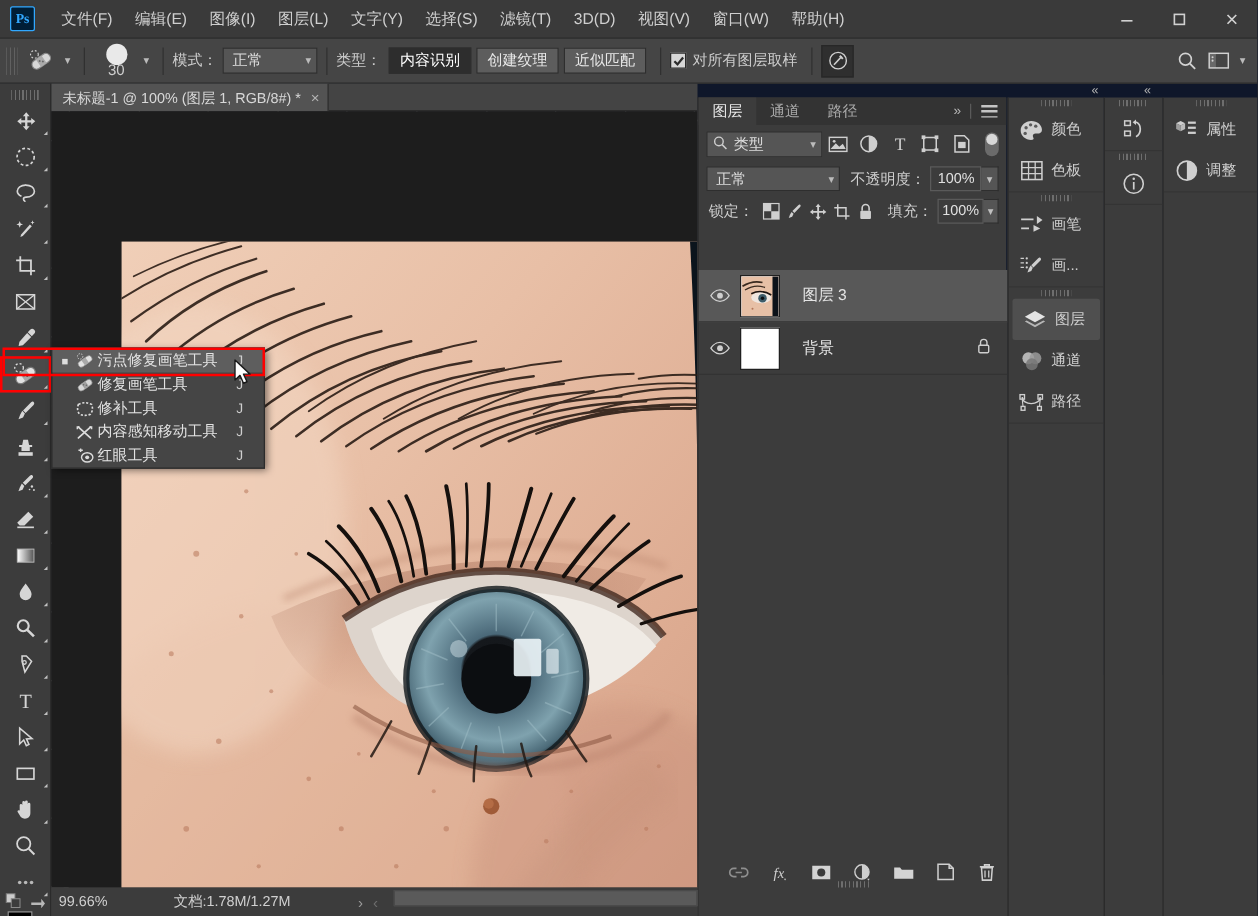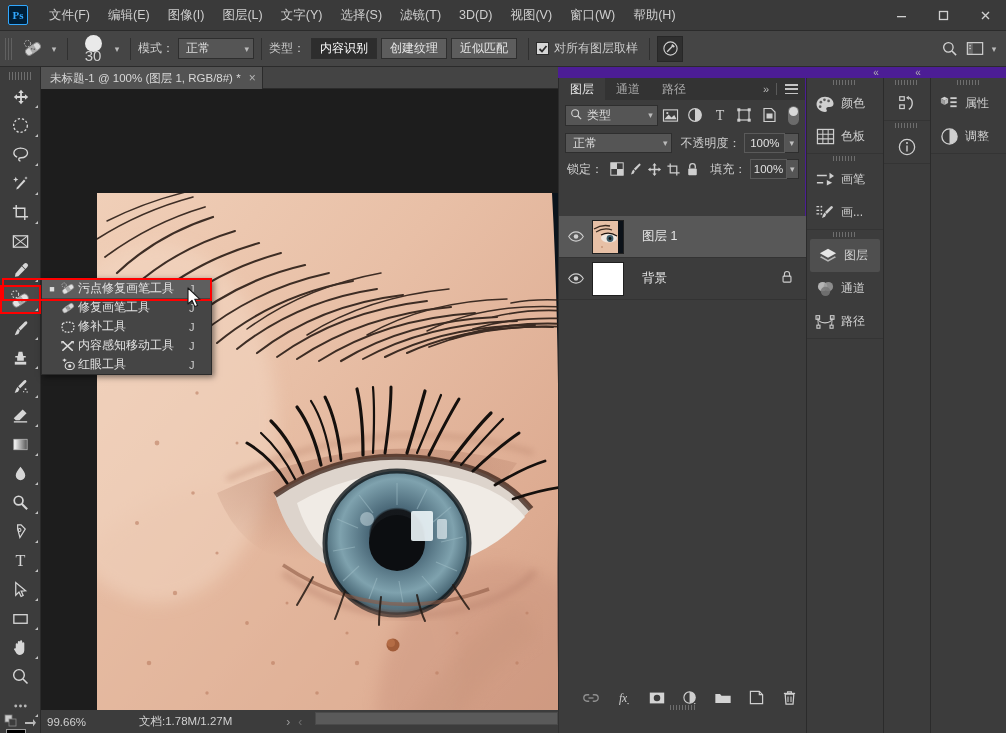--- a/index.html
+++ b/index.html
@@ -2,21 +2,21 @@
 <html><head>
 <meta charset="utf-8">
 <style>
   * { box-sizing: border-box; margin:0; padding:0; }
   html,body { width:1006px; height:733px; overflow:hidden; }
   body {
     font-family: "Liberation Sans", "DejaVu Sans", sans-serif;
     background:#323232; color:#c8c8c8; font-size:12px;
     -webkit-font-smoothing: antialiased;
   }
-  #app { position:relative; width:1006px; height:540px; background:#4c1d95; }
+  #app { position:relative; width:1006px; height:540px; background:#0f172a; }
 
   
   .menubar {
     position:absolute; left:0; top:0; width:1006px; height:31px;
     background:#3a3a3a; display:flex; align-items:center;
     border-bottom:1px solid #2b2b2b;
   }
   .ps-logo {
     width:20px; height:20px; margin-left:8px; margin-right:12px;
     background:#001e36; border:1px solid #31a8ff; border-radius:2px;
@@ -36,21 +36,21 @@
     display:flex; align-items:center;
   }
   .grip { width:9px; height:22px; margin:0 4px 0 5px;
     background:repeating-linear-gradient(to right,#777 0 1px,transparent 1px 3px);
     opacity:.55; }
   .opt-toolicon { width:30px; height:26px; display:flex; align-items:center; justify-content:center; }
   .caret { width:12px; display:flex; align-items:center; justify-content:center; color:#bbb; font-size:9px;}
   .brush-preview { position:relative; width:36px; height:30px; display:flex; flex-direction:column;
      align-items:center; justify-content:center; }
   .brush-dot { width:17px; height:17px; border-radius:50%; background:#e9e9e9; margin-top:-2px;}
-  .brush-num { font-size:15px; color:#cfcfcf; margin-top:0px; line-height:8px;}
+  .brush-num { font-size:12px; color:#cfcfcf; margin-top:0px; line-height:8px;}
   .opt-sep { width:1px; height:22px; background:#303030; margin:0 7px; }
   .opt-label { font-size:12px; color:#ccc; margin-right:4px; white-space:nowrap;}
   .opt-select {
     height:21px; min-width:74px; background:#555; border:1px solid #2e2e2e;
     display:flex; align-items:center; padding:0 4px 0 7px; color:#ddd; font-size:12px;
     justify-content:space-between;
   }
   .opt-select .cv { color:#bbb; font-size:9px; margin-left:8px;}
   .seg { display:flex; margin-left:2px; }
   .seg-btn { height:21px; padding:0 8px; background:#5d5d5d; border:1px solid #2e2e2e;
@@ -1037,21 +1037,21 @@
             <path d="M8 14 q8 -4 16 1" stroke="#1c130f" stroke-width="1.2" fill="none"></path>
             <circle cx="9" cy="26" r="0.8" fill="#b2765a"></circle>
           </svg>
           <span class="thumb-corners">
             <span style="left:0;top:0;border-right:none;border-bottom:none"></span>
             <span style="right:0;top:0;border-left:none;border-bottom:none"></span>
             <span style="left:0;bottom:0;border-right:none;border-top:none"></span>
             <span style="right:0;bottom:0;border-left:none;border-top:none"></span>
           </span>
         </span>
-        <span class="layer-name">图层 1</span>
+        <span class="layer-name">图层 3</span>
       </div>
 
       <div class="layer-row">
         <span class="eye-cell">
           <svg width="16" height="11" viewBox="0 0 18 12">
               <path d="M9 .8 C14 .8 17.2 6 17.2 6 C17.2 6 14 11.2 9 11.2 C4 11.2 .8 6 .8 6 C.8 6 4 .8 9 .8z" fill="none" stroke="#cfcfcf" stroke-width="1.2"></path>
               <circle cx="9" cy="6" r="2.6" fill="#cfcfcf"></circle>
             </svg>
         </span>
         <span class="thumb"></span>

